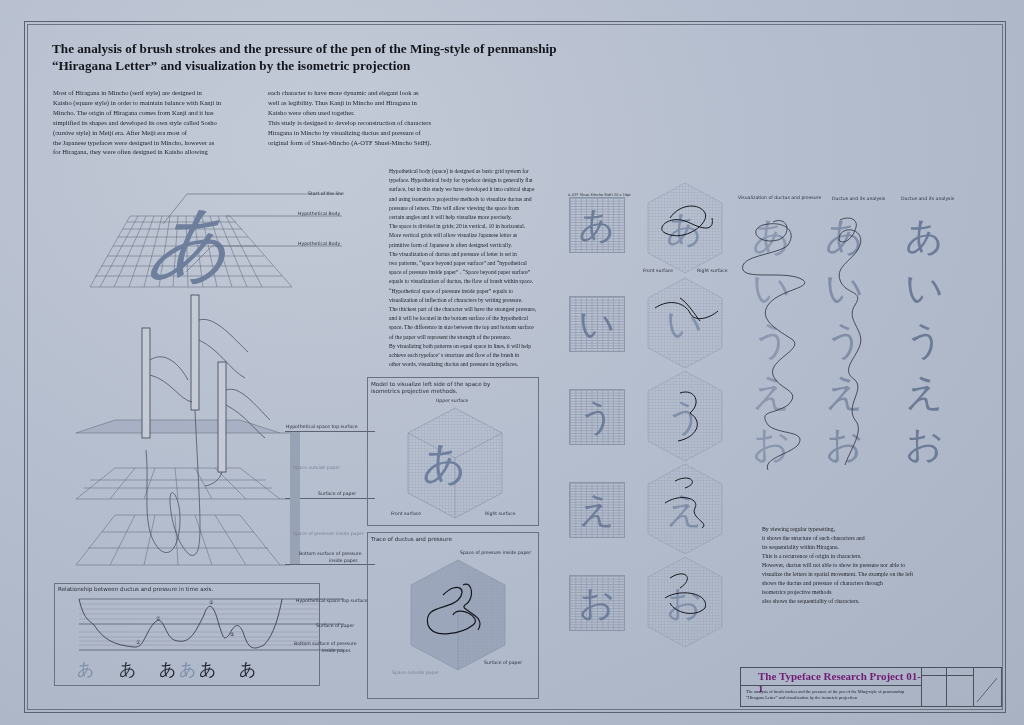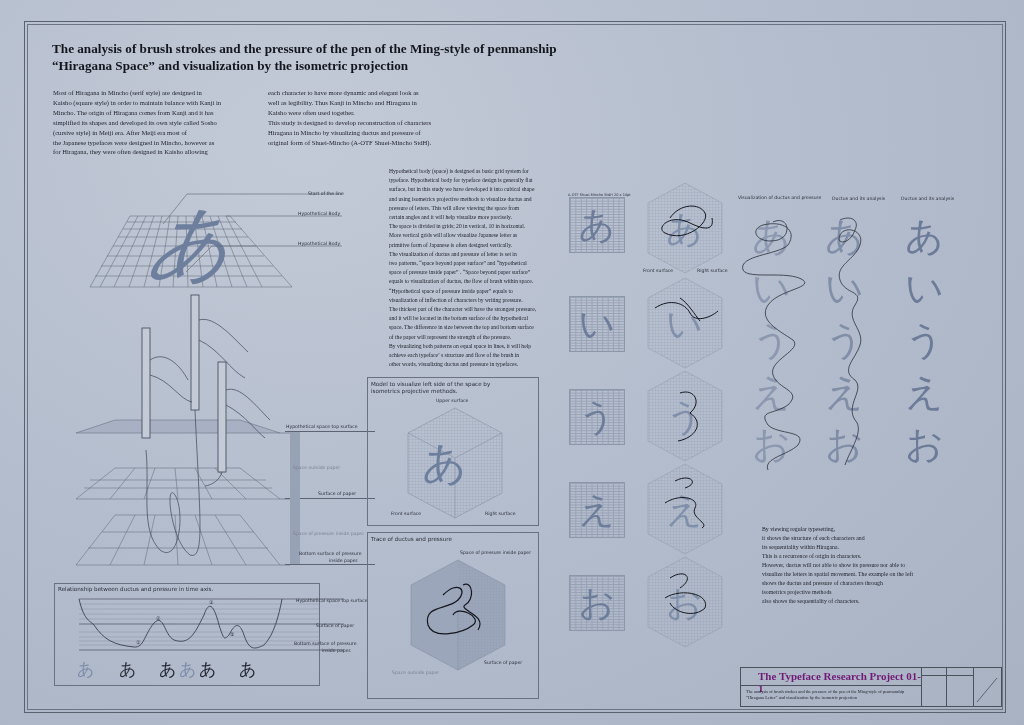--- a/index.html
+++ b/index.html
@@ -28,21 +28,21 @@
 </style>
 </head>
 <body>
 
 <div class="bg"></div>
 <div class="frame-outer"></div>
 <div class="frame-inner"></div>
 
 <div class="title">
   <div>The analysis of brush strokes and the pressure of the pen of the Ming-style of penmanship</div>
-  <div>“Hiragana Space” and visualization by the isometric projection</div>
+  <div>“Hiragana Letter” and visualization by the isometric projection</div>
 </div>
 
 <div class="para" style="left:53px;top:88px;width:215px;">Most of Hiragana in Mincho (serif style) are designed in
 Kaisho (square style) in order to maintain balance with Kanji in
 Mincho.  The origin of Hiragana comes from Kanji and it has
 simplified its shapes and developed its own style called Sosho
 (cursive style) in Meiji era.  After Meiji era most of
 the Japanese typefaces were designed in Mincho, however as
 for Hiragana, they were often designed in Kaisho allowing</div>
 <div class="para" style="left:268px;top:88px;width:220px;">each character to have more dynamic and elegant look as

